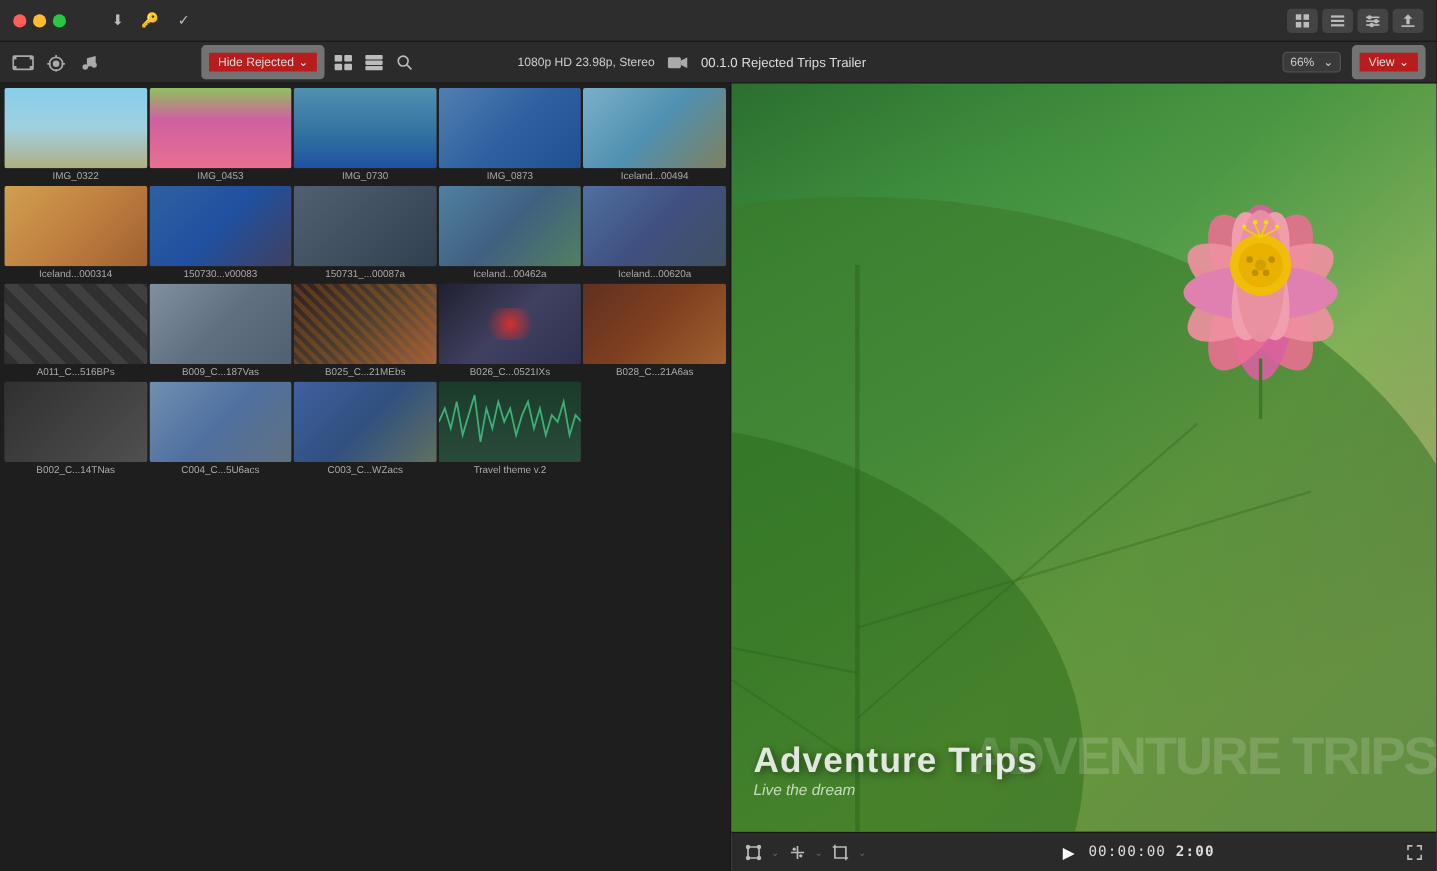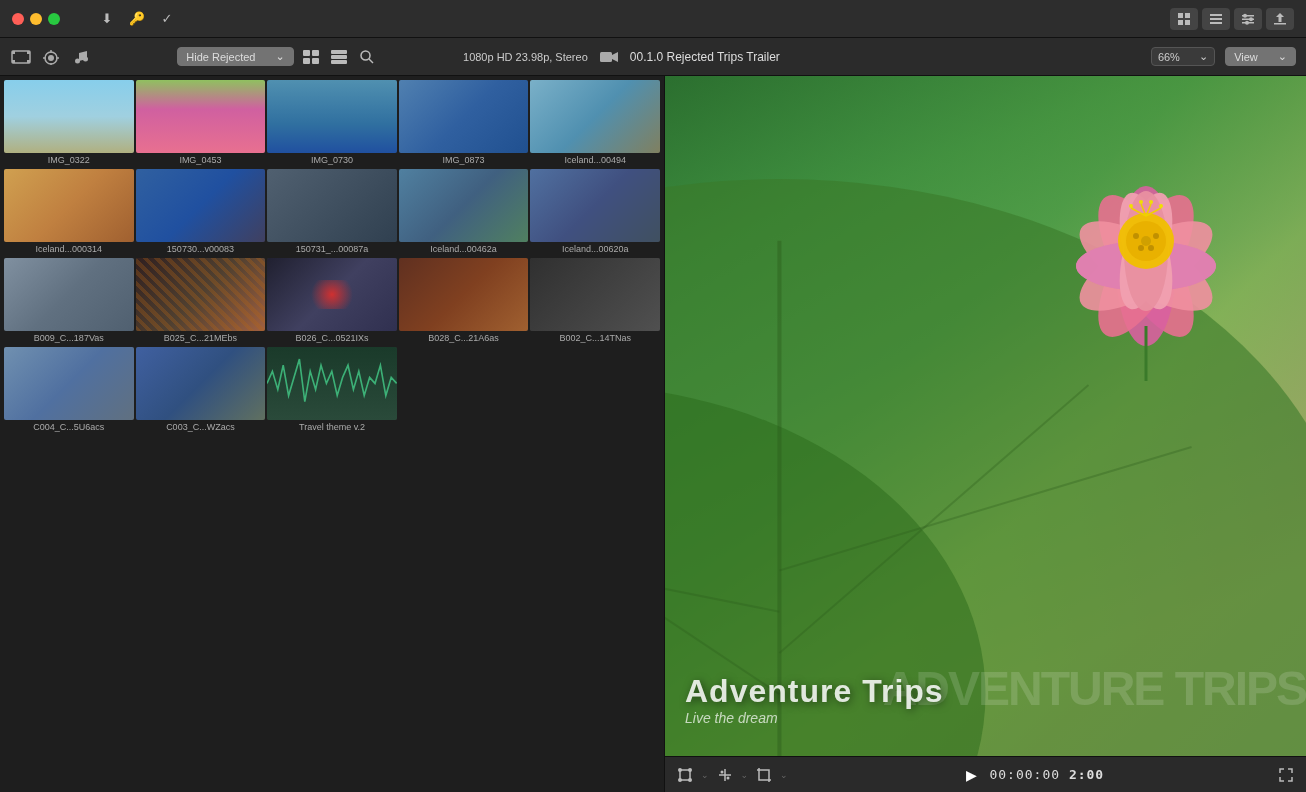--- a/index.html
+++ b/index.html
@@ -67,30 +67,30 @@
     .toolbar-title {
       font-size: 12px; color: #ddd; font-weight: 500;
     }
     .toolbar-zoom {
       background: #3a3a3a;
       border: 1px solid #555;
       border-radius: 4px;
       padding: 2px 6px;
       color: #ccc;
       font-size: 11px;
-      display: flex; align-items: center; gap: 19px;
+      display: flex; align-items: center; gap: 8px;
     }
     .hide-rejected-btn {
-      background: #737373;
-      border: 1px solid #737373;
+      background: #b91c1c;
+      border: 7px solid #737373;
       border-radius: 4px;
       padding: 2px 8px;
       color: #ddd;
       font-size: 11px;
-      display: flex; align-items: center; gap: 20px;
+      display: flex; align-items: center; gap: 4px;
       cursor: pointer;
     }
 
     
     #main {
       display: flex;
       height: calc(792px - 38px - 38px);
     }
 
     
@@ -444,20 +444,26 @@
       </div>
 
       <div class="media-item">
         <div class="media-thumb">
             <div class="thumb-pattern" style="background: linear-gradient(135deg,#5070a0 0%,#405080 50%,#405060 100%);"></div>
           </div>
         <div class="media-label">Iceland...00620a</div>
       </div>
       <div class="media-item">
         <div class="media-thumb">
+            <div class="thumb-pattern scene-checker"></div>
+          </div>
+        <div class="media-label">A011_C...516BPs</div>
+      </div>
+      <div class="media-item">
+        <div class="media-thumb">
             <div class="thumb-pattern" style="background: linear-gradient(135deg,#8090a0 0%,#607080 50%,#506070 100%);"></div>
           </div>
         <div class="media-label">B009_C...187Vas</div>
       </div>
       <div class="media-item">
         <div class="media-thumb">
             <div class="thumb-pattern" style="background: linear-gradient(135deg,#302020 0%,#504030 50%,#a06040 100%); position:relative;">
 
           <div style="position:absolute;inset:0;background:repeating-linear-gradient(45deg,rgba(180,100,20,0.3),rgba(180,100,20,0.3) 4px,transparent 4px,transparent 8px);"></div>
         </div>

